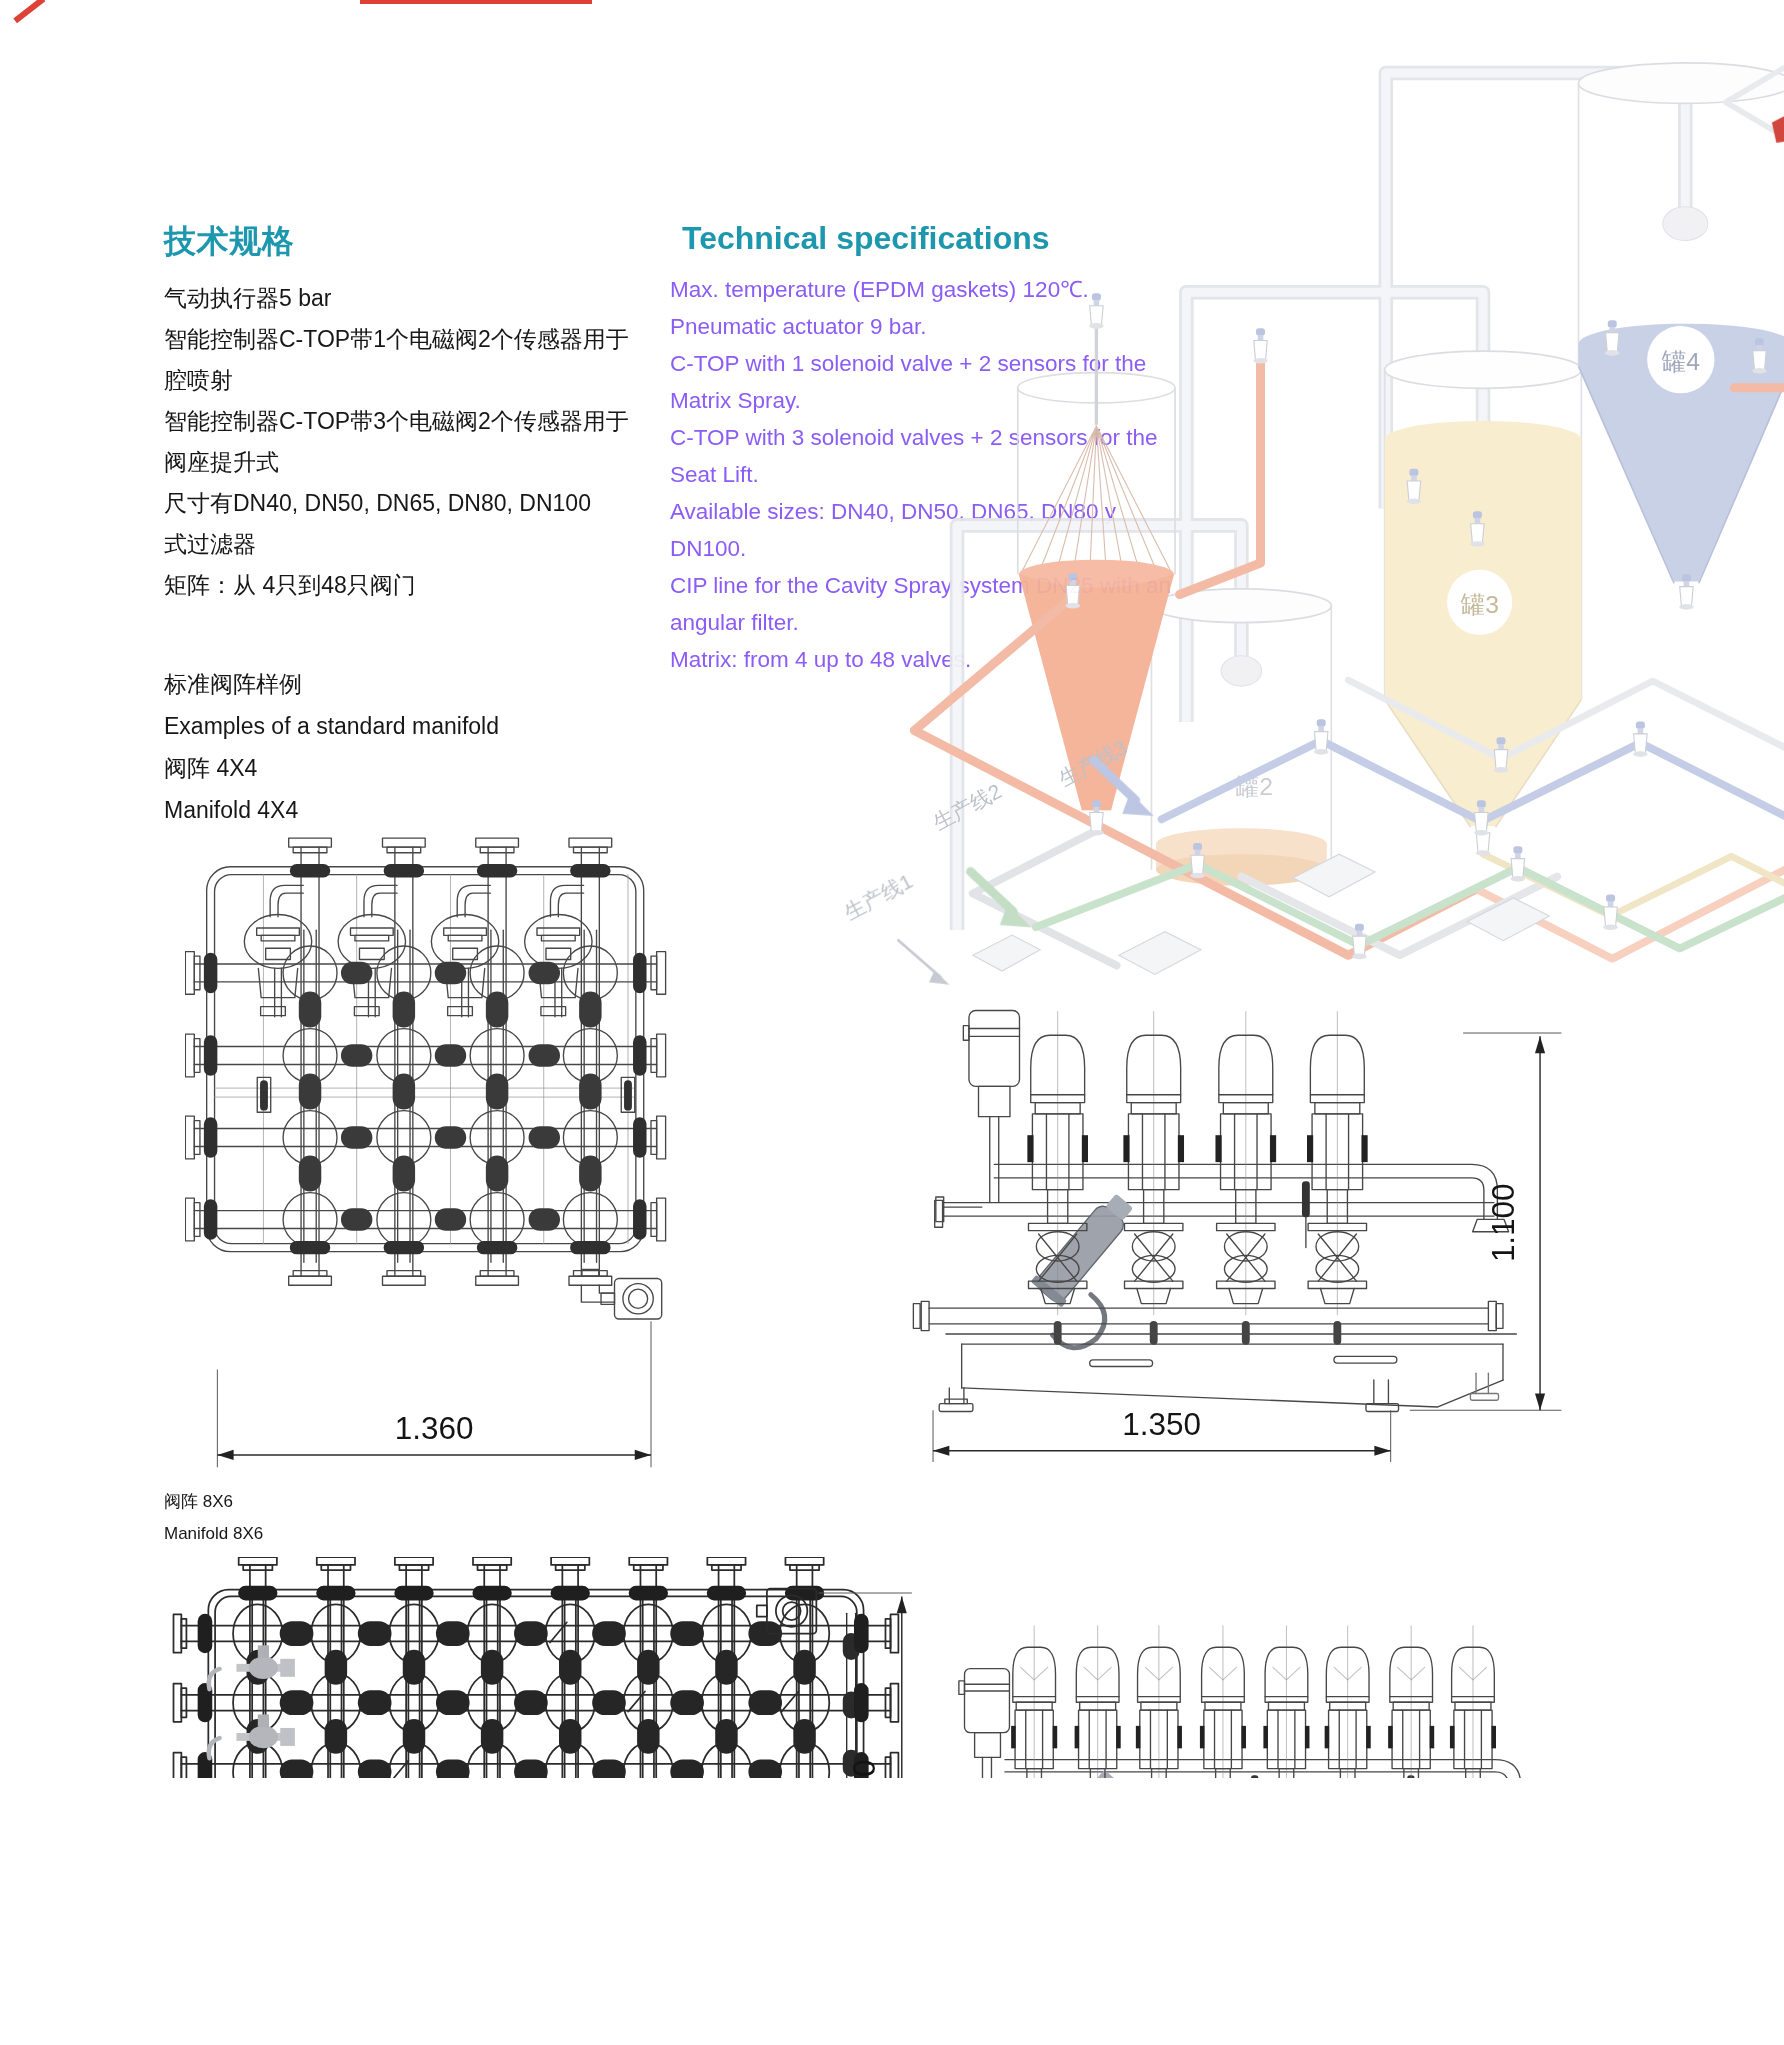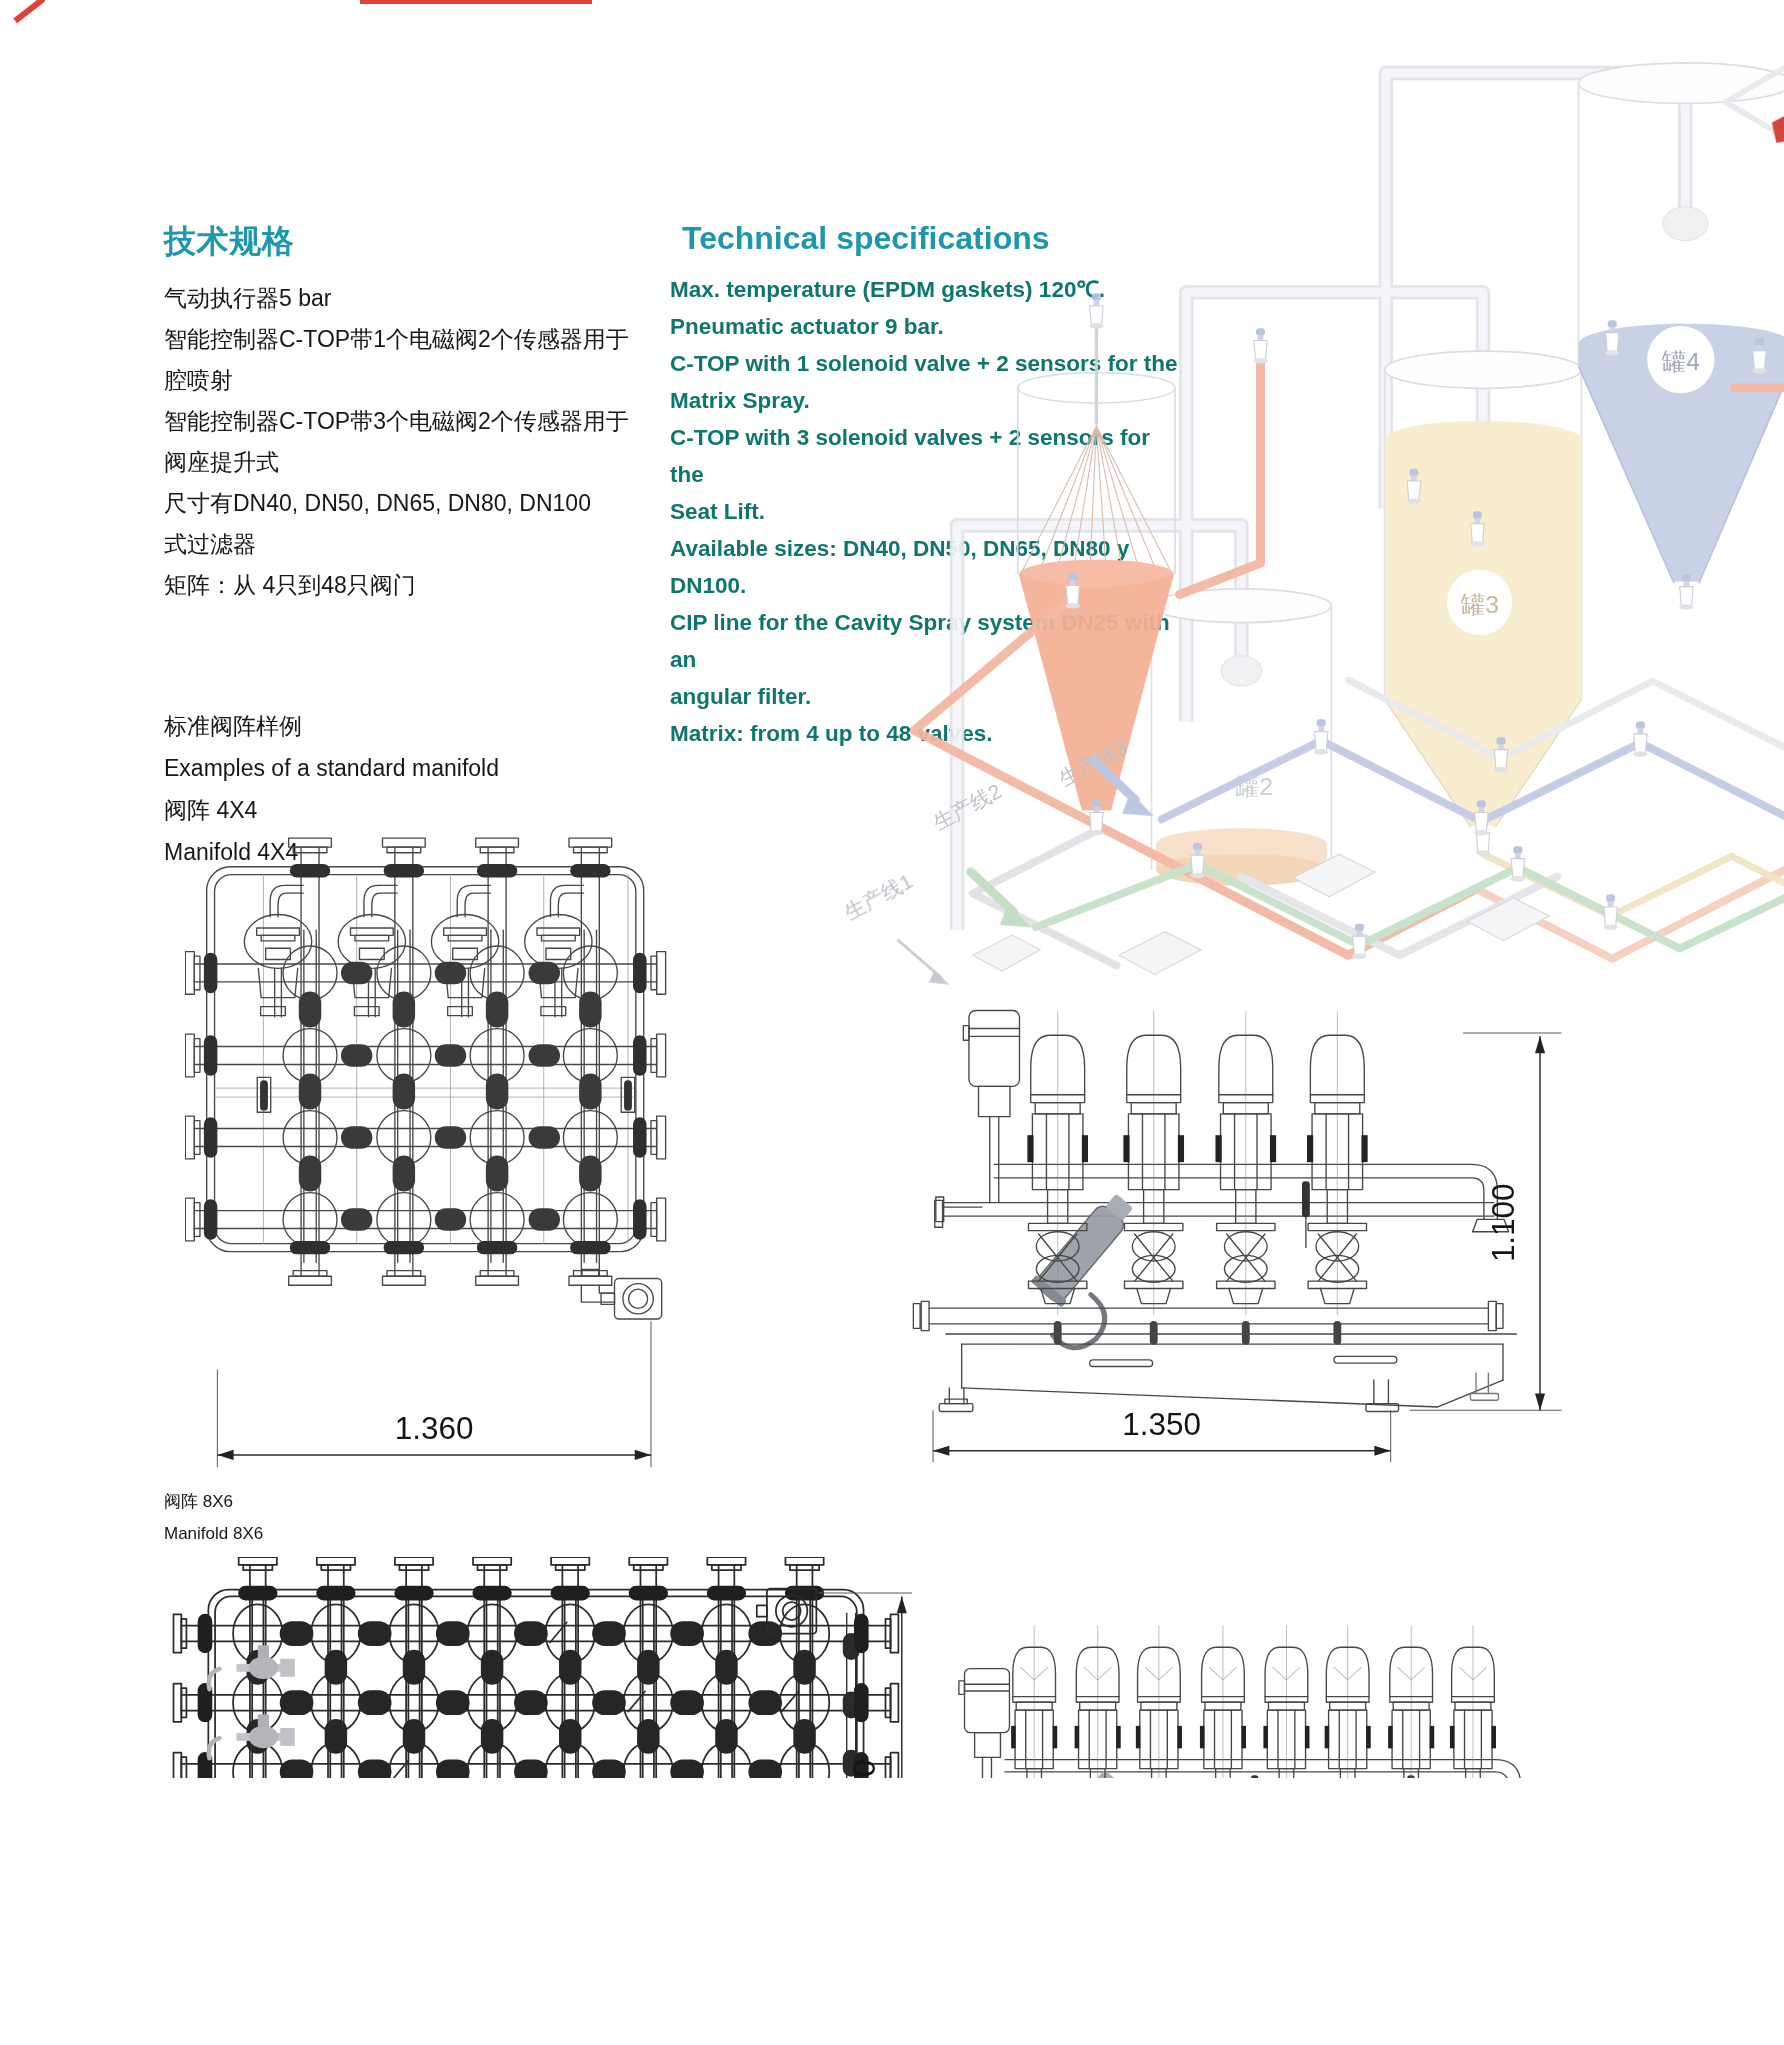--- a/index.html
+++ b/index.html
@@ -3,21 +3,21 @@
 <meta charset="utf-8">
 <style>
   html,body{margin:0;padding:0;background:#fff;}
   body{font-family:"Liberation Sans",sans-serif;}
   .page{position:relative;width:1784px;height:1778px;background:#ffffff;overflow:hidden;}
   .abs{position:absolute;}
   
   .spec-head{font-size:32px;font-weight:700;color:var(--accent,#1d97ad);letter-spacing:0.6px;margin:0 0 13.5px 0;}
   .spec-lines p{margin:0;}
   .zh .spec-lines p{font-size:23px;line-height:41px;color:#171717;}
-  .en .spec-lines p{font-size:22.5px;line-height:37px;color:#0f766e;font-weight:bold;}
+  .en .spec-lines p{font-size:22.5px;line-height:37px;color:#8b5cf6;}
   .en .spec-head{font-weight:700;letter-spacing:0;margin-left:12px;}
   .caption p{margin:0;font-size:23px;line-height:42px;color:#171717;}
   .caption2 p{margin:0;font-size:17px;line-height:32px;color:#171717;}
   
   .redbar{background:#de4237;}
   
   .cad{stroke:#474747;stroke-width:2.4;fill:none;stroke-linecap:round;stroke-linejoin:round;}
   .cad8{stroke:#2b2b2b;stroke-width:3.1;fill:none;stroke-linecap:round;stroke-linejoin:round;}
   .dln{stroke:#2b2b2b;stroke-width:2.6;}
   .ext{stroke:#5a5a5a;stroke-width:1.8;}
@@ -57,21 +57,21 @@
         <p>Matrix Spray.</p>
         <p>C-TOP with 3 solenoid valves + 2 sensors for the</p>
         <p>Seat Lift.</p>
         <p>Available sizes: DN40, DN50, DN65, DN80 y DN100.</p>
         <p>CIP line for the  Cavity Spray system  DN25 with an</p>
         <p>angular filter.</p>
         <p>Matrix: from 4 up to 48 valves.</p>
       </div>
   </section>
 
-  <div class="abs caption" style="left:164px;top:705px;">
+  <div class="abs caption" style="left:164px;top:663px;">
     <p>标准阀阵样例</p>
     <p>Examples of a standard manifold</p>
     <p>阀阵  4X4</p>
     <p>Manifold 4X4</p>
   </div>
 
   <svg class="abs" style="left:804px;top:0;" width="981" height="989" viewBox="0 0 1745 1760">
     <defs>
       <g id="iv">
         <rect x="-8" y="-38" width="16" height="13" rx="5" fill="#b7c1df"></rect>

